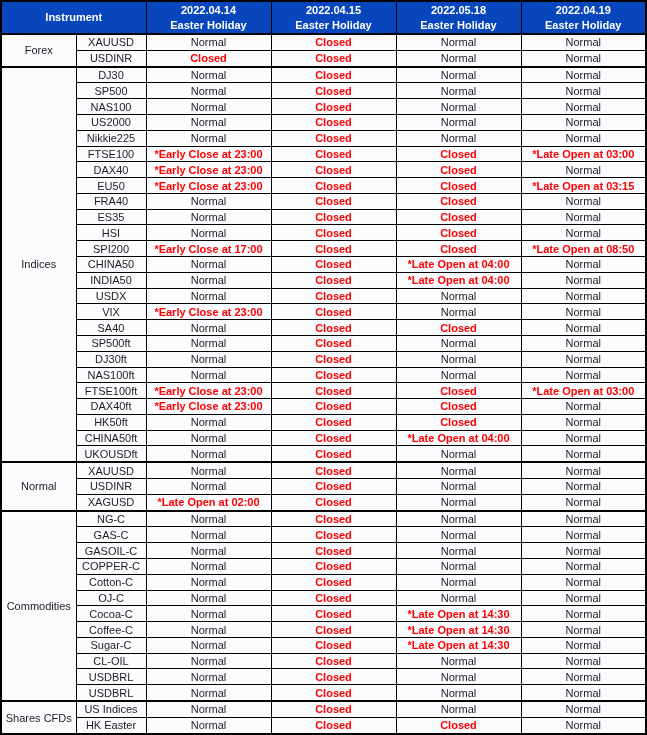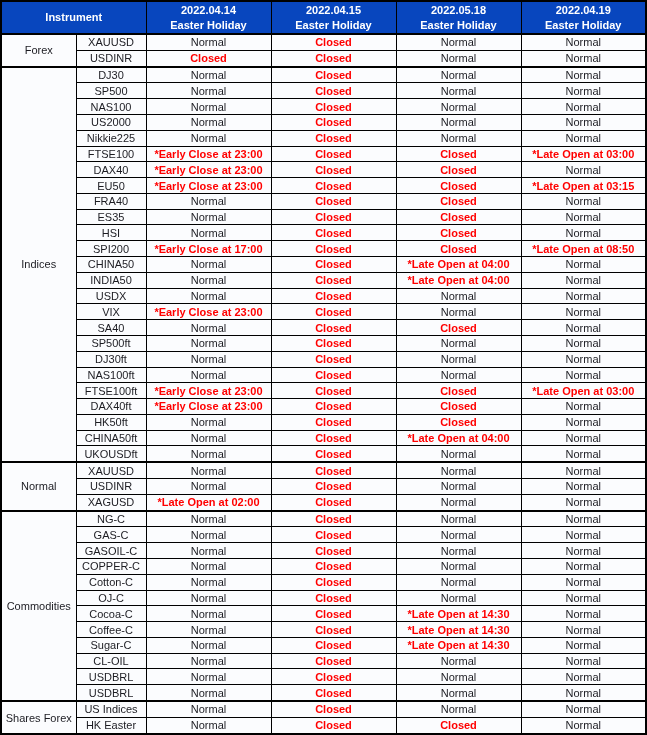--- a/index.html
+++ b/index.html
@@ -392,21 +392,21 @@
           <td class="val">Normal</td>
         </tr>
         <tr>
           <td>USDBRL</td>
           <td class="val">Normal</td>
           <td class="val red">Closed</td>
           <td class="val">Normal</td>
           <td class="val">Normal</td>
         </tr>
         <tr class="section-start">
-          <th class="category-cell" rowspan="2">Shares Forex</th>
+          <th class="category-cell" rowspan="2">Shares CFDs</th>
           <td>US Indices</td>
           <td class="val">Normal</td>
           <td class="val red">Closed</td>
           <td class="val">Normal</td>
           <td class="val">Normal</td>
         </tr>
         <tr>
           <td>HK Easter</td>
           <td class="val">Normal</td>
           <td class="val red">Closed</td>

